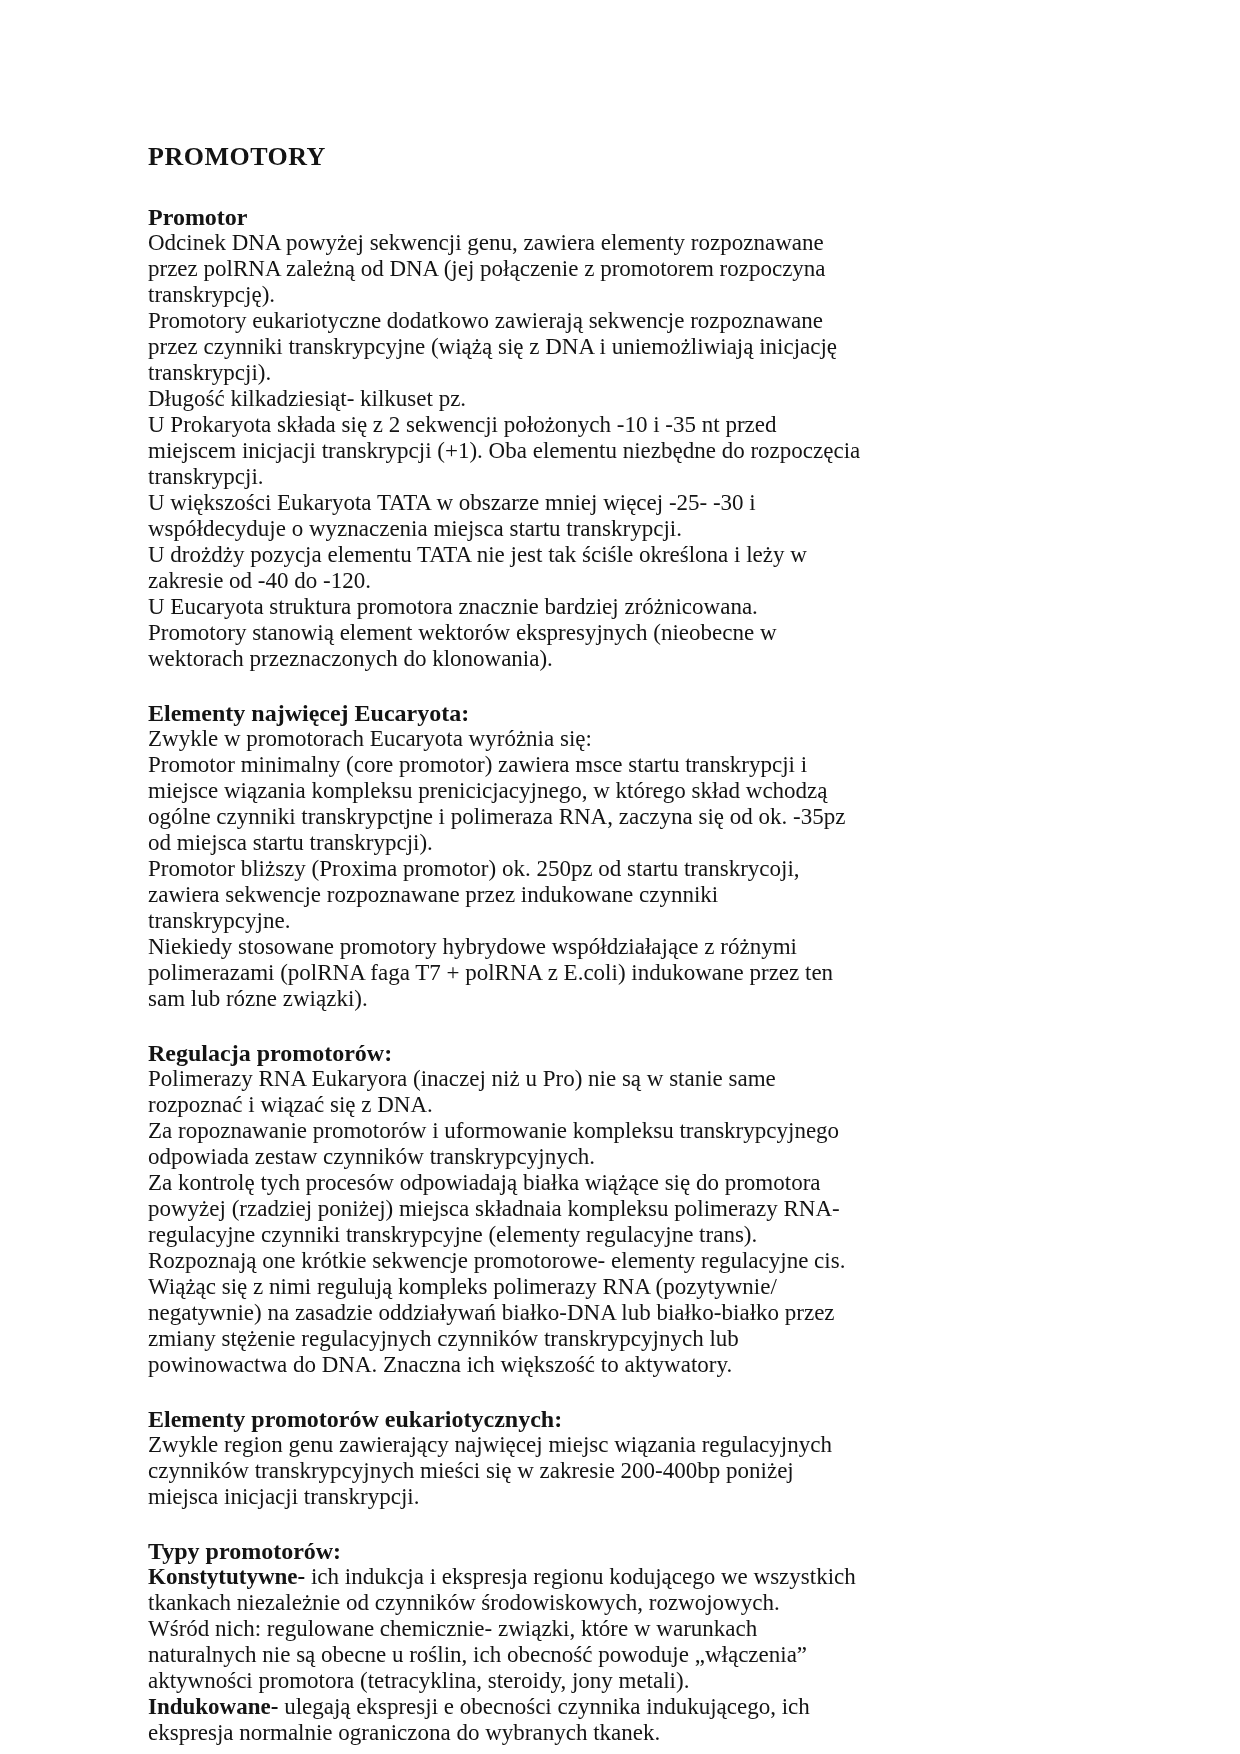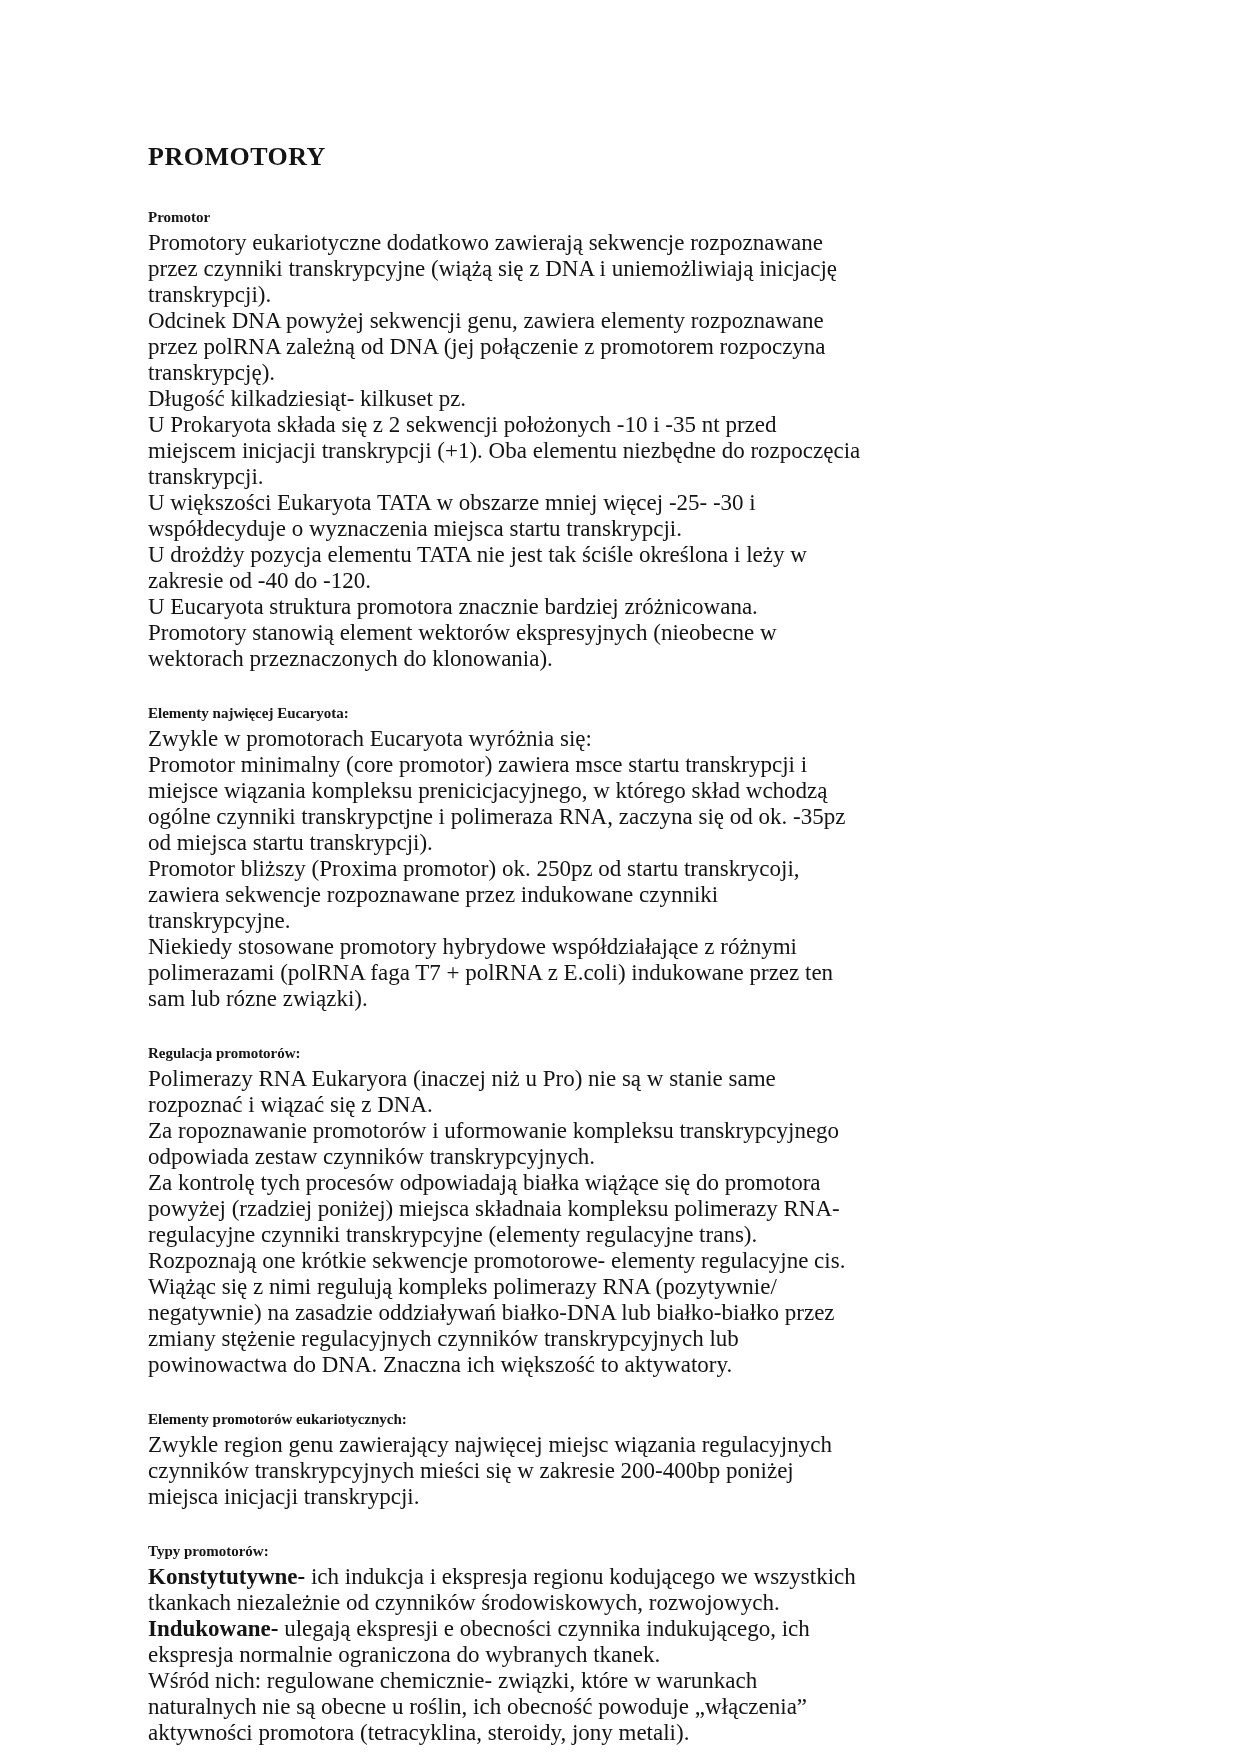--- a/index.html
+++ b/index.html
@@ -27,43 +27,43 @@
     font-weight: 700;
     letter-spacing: 0.5px;
   }
   section {
     margin-top: 28px;
   }
   .page > section:first-of-type {
     margin-top: 32px;
   }
   h2.sec-heading {
-    font-size: 15px;
+    font-size: 24px;
     line-height: 26px;
     margin: 0;
     font-weight: 700;
   }
   p.para {
     margin: 0;
   }
   .lead {
     font-weight: 700;
   }
 </style>
 </head>
 <body>
 
 <div class="page">
 
   <h1 class="doc-title">PROMOTORY</h1>
 
   <section>
     <h2 class="sec-heading">Promotor</h2>
+    <p class="para">Odcinek DNA powyżej sekwencji genu, zawiera elementy rozpoznawane przez polRNA zależną od DNA (jej połączenie z promotorem rozpoczyna transkrypcję).</p>
     <p class="para">Promotory eukariotyczne dodatkowo zawierają sekwencje rozpoznawane przez czynniki transkrypcyjne (wiążą się z DNA i uniemożliwiają inicjację transkrypcji).</p>
-    <p class="para">Odcinek DNA powyżej sekwencji genu, zawiera elementy rozpoznawane przez polRNA zależną od DNA (jej połączenie z promotorem rozpoczyna transkrypcję).</p>
     <p class="para">Długość kilkadziesiąt- kilkuset pz.</p>
     <p class="para">U Prokaryota składa się z 2 sekwencji położonych -10 i -35 nt przed miejscem inicjacji transkrypcji (+1). Oba elementu niezbędne do rozpoczęcia transkrypcji.</p>
     <p class="para">U większości Eukaryota TATA w obszarze mniej więcej -25- -30 i współdecyduje o wyznaczenia miejsca startu transkrypcji.</p>
     <p class="para">U drożdży pozycja elementu TATA nie jest tak ściśle określona i leży w zakresie od -40 do -120.</p>
     <p class="para">U Eucaryota struktura promotora znacznie bardziej zróżnicowana.</p>
     <p class="para">Promotory stanowią element wektorów ekspresyjnych (nieobecne w wektorach przeznaczonych do klonowania).</p>
   </section>
 
   <section>
     <h2 class="sec-heading">Elementy najwięcej Eucaryota:</h2>
@@ -83,17 +83,17 @@
   </section>
 
   <section>
     <h2 class="sec-heading">Elementy promotorów eukariotycznych:</h2>
     <p class="para">Zwykle region genu zawierający najwięcej miejsc wiązania regulacyjnych czynników transkrypcyjnych mieści się w zakresie 200-400bp poniżej miejsca inicjacji transkrypcji.</p>
   </section>
 
   <section>
     <h2 class="sec-heading">Typy promotorów:</h2>
     <p class="para"><b class="lead">Konstytutywne-</b> <span>ich indukcja i ekspresja regionu kodującego we wszystkich tkankach niezależnie od czynników środowiskowych, rozwojowych.</span></p>
+    <p class="para">Wśród nich: regulowane chemicznie- związki, które w warunkach naturalnych nie są obecne u roślin, ich obecność powoduje „włączenia” aktywności promotora (tetracyklina, steroidy, jony metali).</p>
     <p class="para"><b class="lead">Indukowane-</b> <span>ulegają ekspresji e obecności czynnika indukującego, ich ekspresja normalnie ograniczona do wybranych tkanek.</span></p>
-    <p class="para">Wśród nich: regulowane chemicznie- związki, które w warunkach naturalnych nie są obecne u roślin, ich obecność powoduje „włączenia” aktywności promotora (tetracyklina, steroidy, jony metali).</p>
   </section>
 
 </div>
 
 </body></html>

